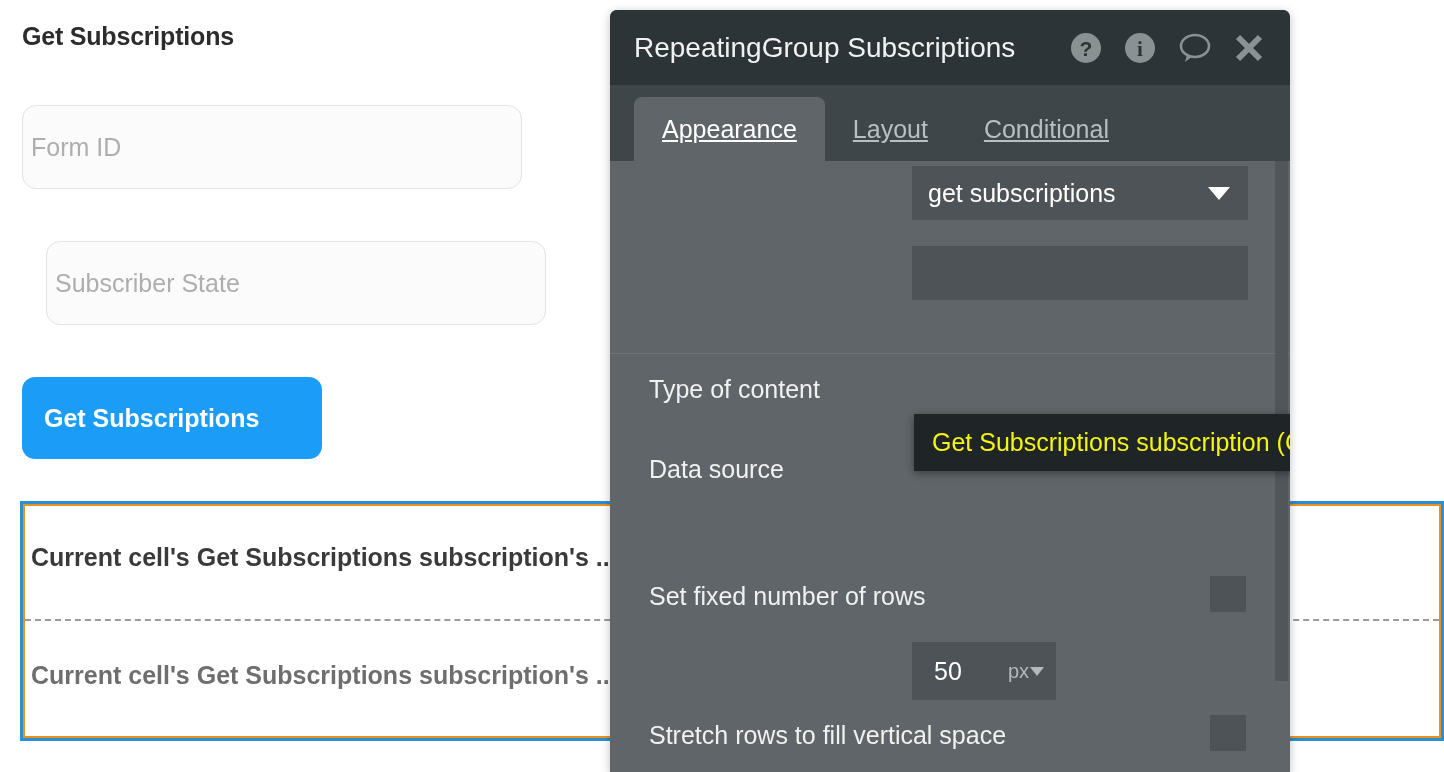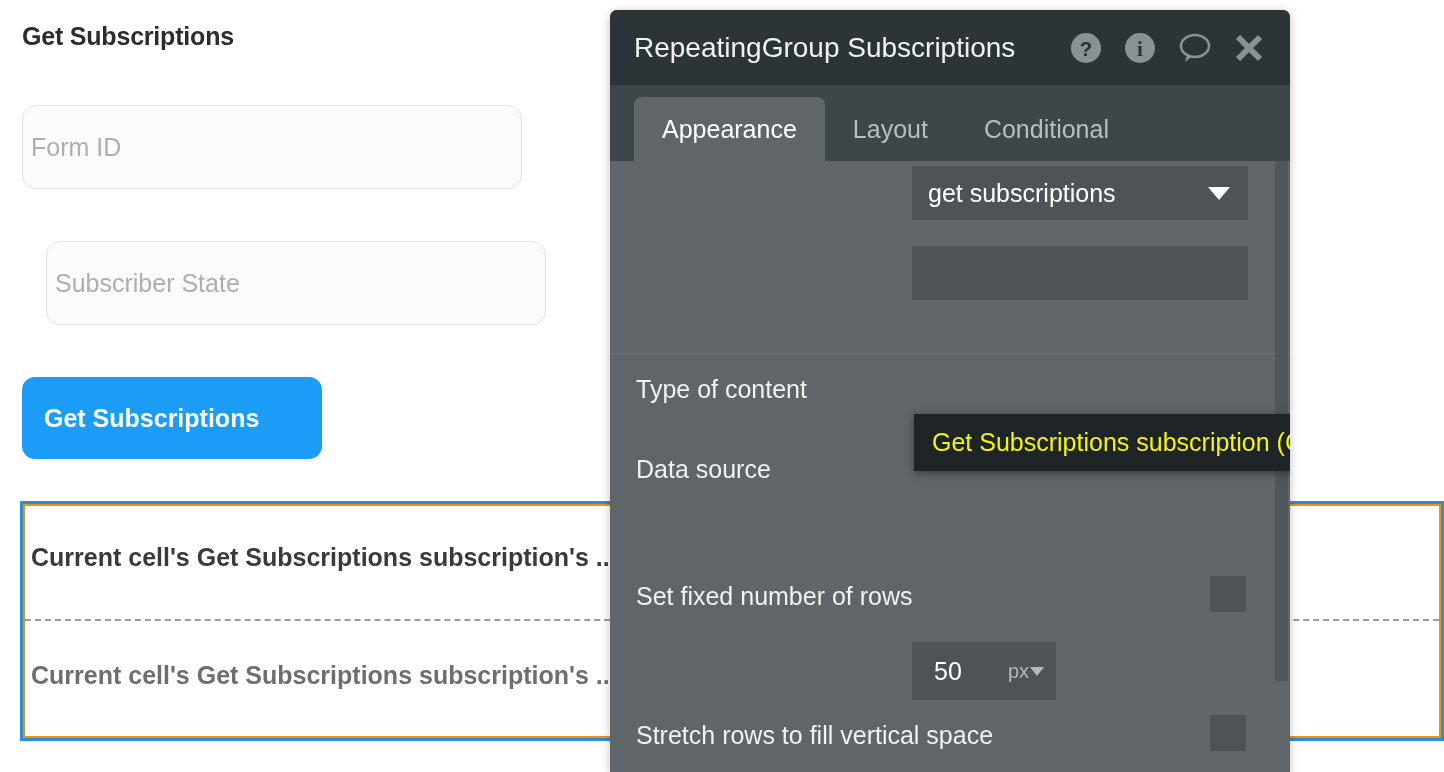--- a/index.html
+++ b/index.html
@@ -154,20 +154,21 @@
   }
   .tab {
     height: 64px;
     display: flex;
     align-items: center;
     padding: 0 28px;
     font-size: 25px;
     color: #b9bfc1;
     cursor: pointer;
     box-sizing: border-box;
+    text-decoration: underline;
   }
   .tab.active {
     background: #5f6568;
     color: #ffffff;
     border-top-left-radius: 8px;
     border-top-right-radius: 8px;
   }
 
   #panel-body {
     position: relative;
@@ -180,21 +181,21 @@
     position: absolute;
     left: 0;
     right: 0;
     display: flex;
     align-items: center;
   }
   .prop-label {
     color: #f0f2f2;
     font-size: 25px;
     white-space: nowrap;
-    padding-left: 26px;
+    padding-left: 39px;
     box-sizing: border-box;
   }
 
   .dropdown {
     background: #4d5356;
     color: #ffffff;
     display: flex;
     align-items: center;
     box-sizing: border-box;
     cursor: pointer;

